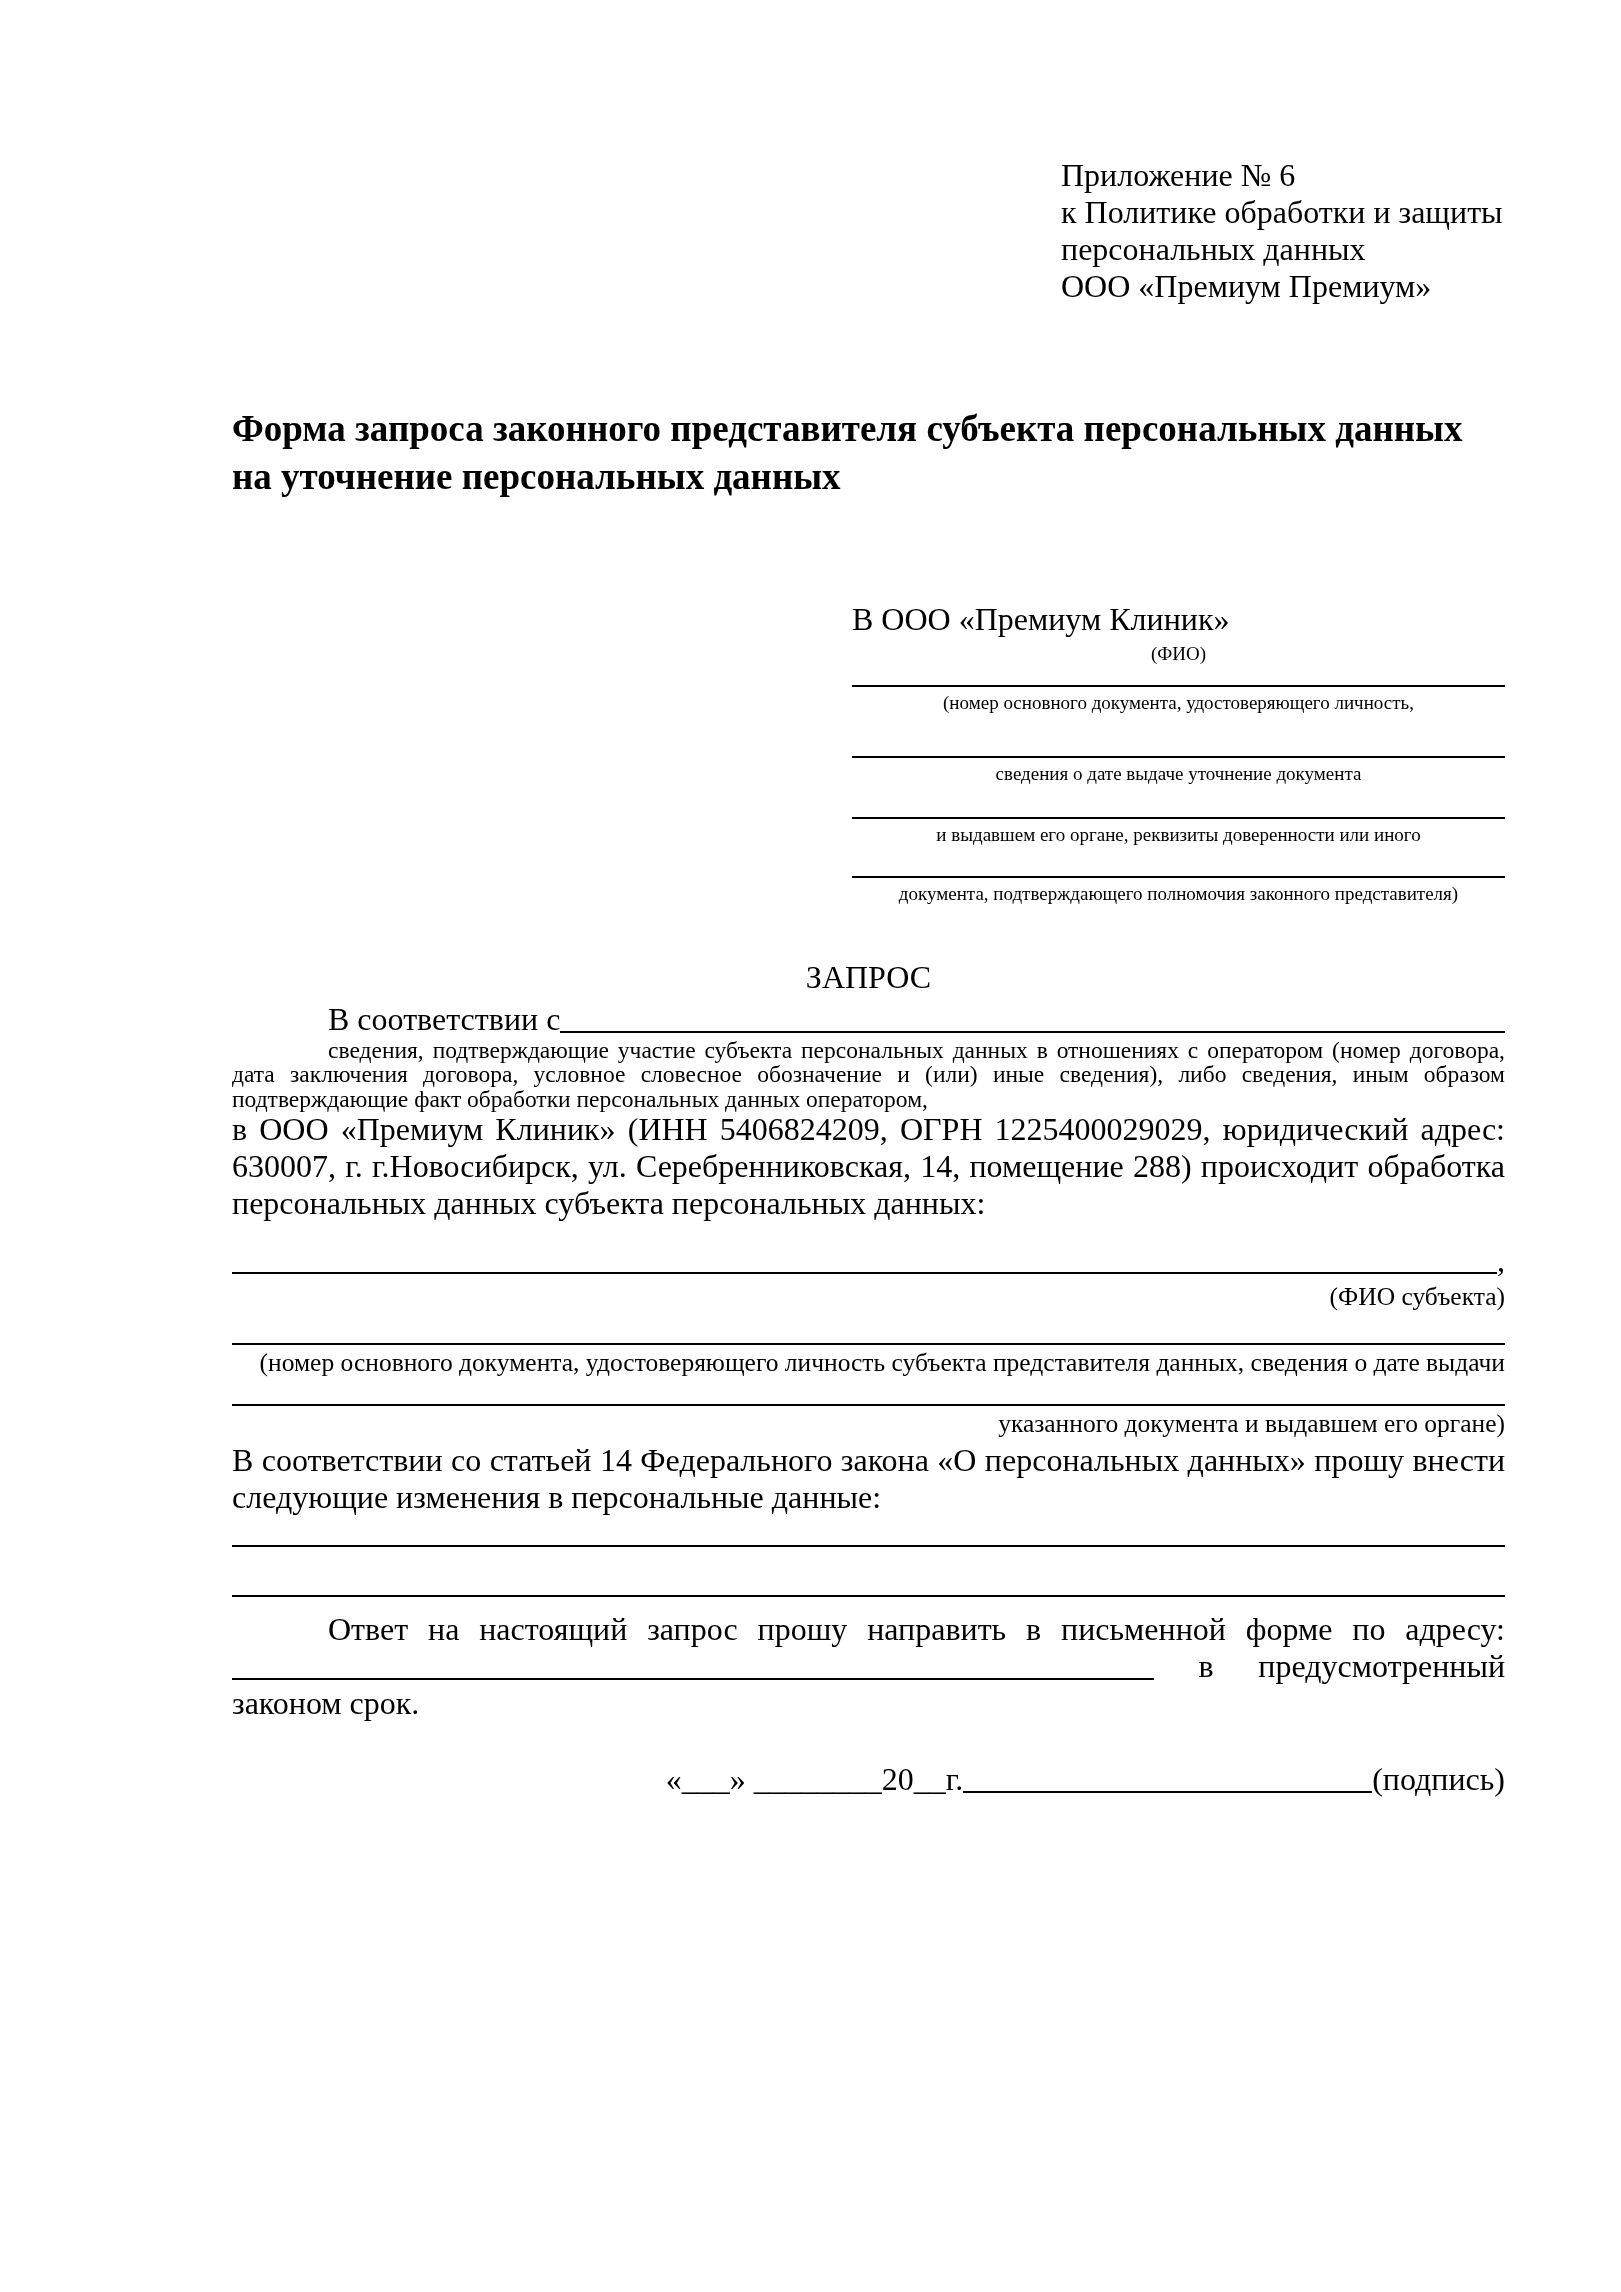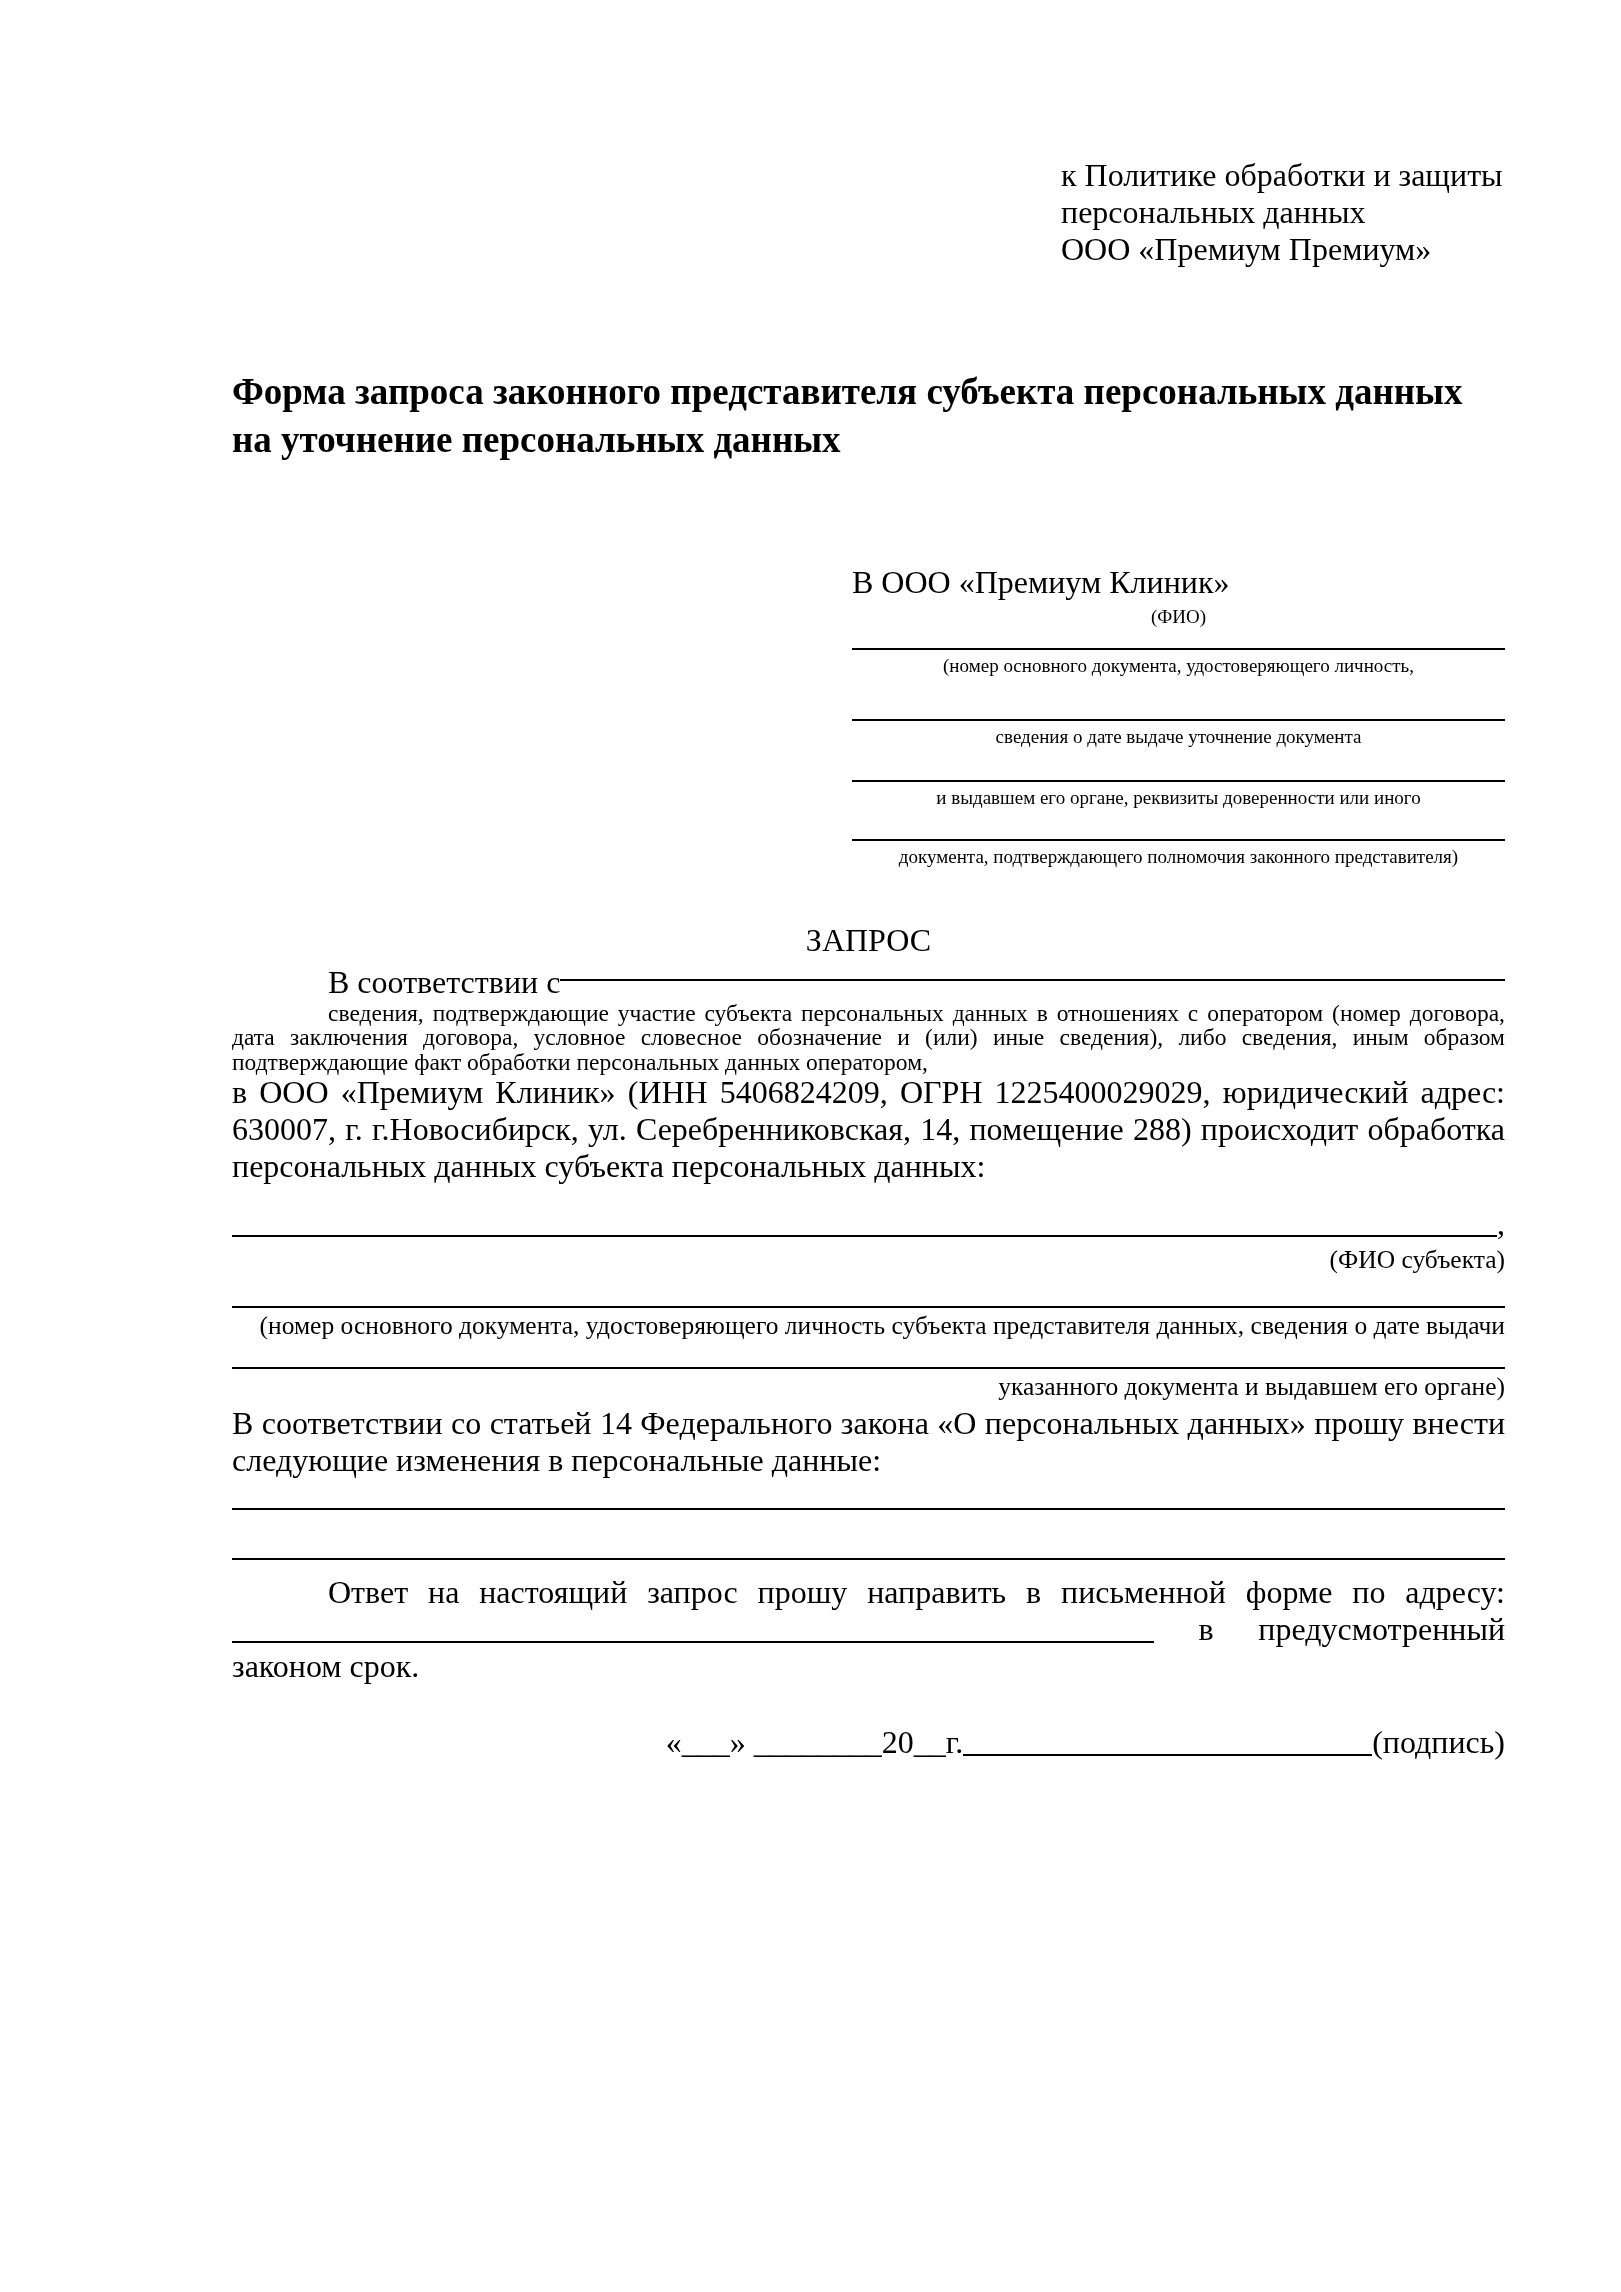--- a/index.html
+++ b/index.html
@@ -46,21 +46,21 @@
     margin-top: 1px;
   }
   .rule { height: 0; border-top: 2.9px solid #000; }
   .field-1 { margin-top: 16.7px; }
   .field-2 { margin-top: 39px; }
   .field-3 { margin-top: 29px; }
   .field-4 { margin-top: 27.4px; }
 
   
   .request-heading { margin-top: 51px; text-align: center; }
-  .intro-row { margin-top: 4.9px; padding-left: 96px; display: flex; align-items: center; }
+  .intro-row { margin-top: 4.9px; padding-left: 96px; display: flex; align-items: flex-end; }
   .dense-cap {
     font-size: 23.5px;
     line-height: 24.5px;
     text-align: justify;
     text-indent: 96px;
   }
   .par-justify { text-align: justify; }
   .subject-row { margin-top: 19.6px; display: flex; align-items: stretch; }
   .subject-row .comma { white-space: pre; }
   .wide-cap {
@@ -94,20 +94,21 @@
   .sig-group { display: flex; align-items: stretch; }
   .sig-group .fill { flex: 0 0 auto; width: 409px; }
   .sig-group .sig-cap { white-space: nowrap; }
 </style>
 </head>
 <body>
 
 <div class="page">
 
   <div class="appendix">
+    <div>Приложение № 6</div>
     <div>к Политике обработки и защиты</div>
     <div>персональных данных</div>
     <div>ООО «Премиум Премиум»</div>
   </div>
 
   <div class="doc-title">
     <div>Форма запроса законного представителя субъекта персональных данных</div>
     <div>на уточнение персональных данных</div>
   </div>
 

